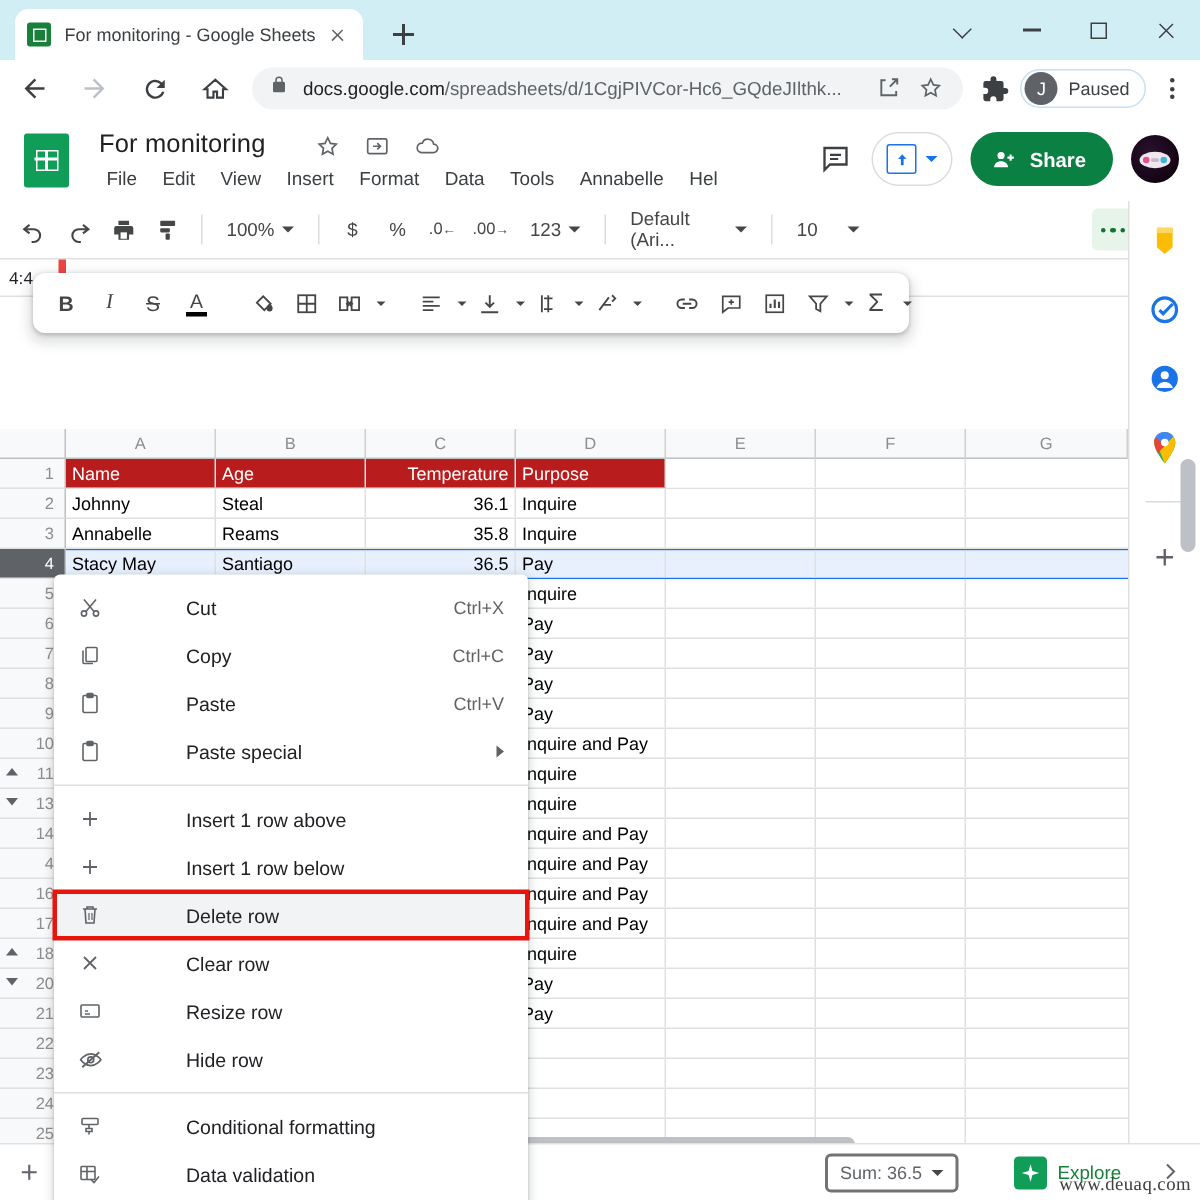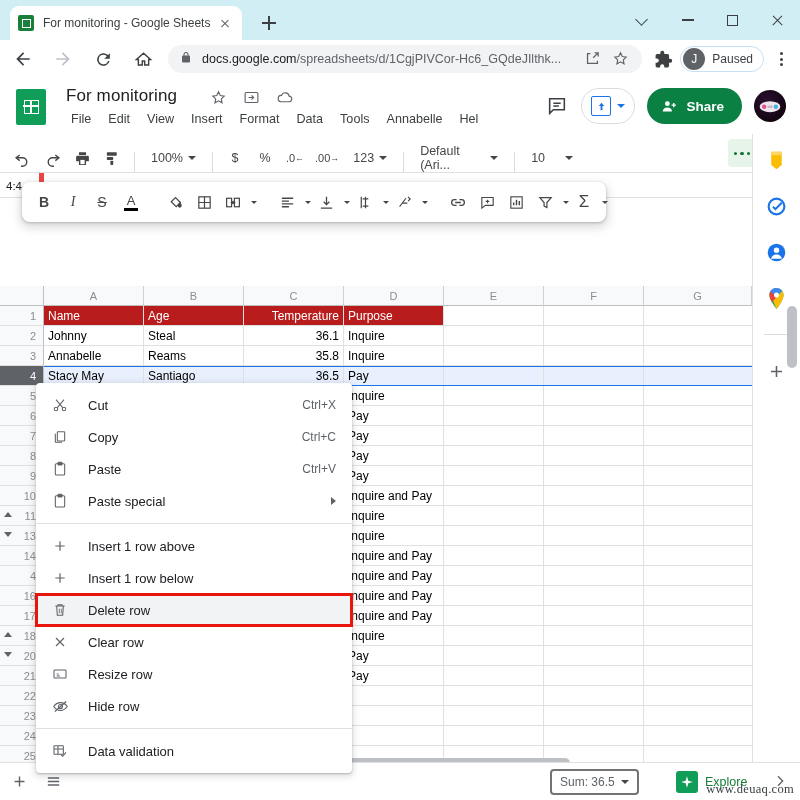--- a/index.html
+++ b/index.html
@@ -154,21 +154,21 @@
   }
   .avatar-btn {
     width: 32px; height: 32px; border-radius: 50%; margin: 0 14px 0 12px;
     background: radial-gradient(circle at 40% 38%, #2a1230 0%, #120310 75%);
     display:flex; align-items:center; justify-content:center; cursor: pointer;
     overflow: hidden;
   }
 
   
   .tb1 {
-    position: relative; height: 38px; margin: 0 8px; display: flex; align-items: flex-end;
+    position: relative; height: 38px; margin: 0 8px; display: flex; align-items: center;
     gap: 2px;
   }
   .tbi {
     height: 28px; min-width: 28px; border-radius: 4px; display: flex;
     align-items: center; justify-content: center; color: #444746; font-size: 12.5px;
     cursor: pointer; padding: 0 4px;
   }
   .tbi.wide { padding: 0 8px; gap: 5px; }
   .tb-sep { width: 1px; height: 20px; background: #dadce0; margin: 0 6px; }
   .caret { width: 0; height: 0; border-left: 4px solid transparent; border-right: 4px solid transparent; border-top: 4px solid #444746; }
@@ -246,21 +246,21 @@
 
   
   .ctx {
     position: absolute; left: 36px; top: 305px; width: 316px;
     background: #fff; border-radius: 4px; padding: 6px 0;
     box-shadow: 0 2px 6px 2px rgba(60,64,67,.15), 0 1px 2px rgba(60,64,67,.3);
     z-index: 60;
   }
   .ctx-item {
     height: 32px; display: flex; align-items: center; padding: 0 16px 0 14px;
-    font-size: 13px; color: #202124; cursor: pointer; position: relative;
+    font-size: 13px; color: #202124; cursor: pointer; position: relative; gap: 36px;
   }
   .ctx-ico { width: 20px; flex: 0 0 20px; display: flex; align-items: center; justify-content: center; color: #5f6368;}
   .ctx-lbl { flex: 1; margin-left: 18px; }
   .ctx-acc { font-size: 12px; color: #5f6368; }
   .ctx-arrow { width: 0;height:0;border-top:4px solid transparent;border-bottom:4px solid transparent;border-left:5px solid #5f6368; }
   .ctx-div { height: 1px; background: #e0e0e0; margin: 6px 0; }
   .ctx-item.highlight {
     background: #f1f3f4; outline: 3px solid #e8150e; outline-offset: -2px;
   }
 
@@ -1012,20 +1012,30 @@
               <circle cx="12" cy="12" r="2.8"></circle>
               <path d="M4 19L20 5" stroke-width="1.8"></path>
             </svg>
           </span>
           <span class="ctx-lbl">Hide row</span>
         </div>
         <div class="ctx-div"></div>
         <div class="ctx-item">
           <span class="ctx-ico">
             <svg width="16" height="16" viewBox="0 0 24 24" fill="none" stroke="currentColor" stroke-width="1.6">
+              <rect x="4" y="4" width="16" height="6" rx="1"></rect>
+              <path d="M11 10v4M8 14h6v3H8z"></path>
+              <path d="M11 17v3"></path>
+            </svg>
+          </span>
+          <span class="ctx-lbl">Conditional formatting</span>
+        </div>
+        <div class="ctx-item">
+          <span class="ctx-ico">
+            <svg width="16" height="16" viewBox="0 0 24 24" fill="none" stroke="currentColor" stroke-width="1.6">
               <rect x="3" y="4" width="14" height="13" rx="1"></rect>
               <path d="M3 9h14M9 4v13"></path>
               <path d="M13 17l3 3 5-6"></path>
             </svg>
           </span>
           <span class="ctx-lbl">Data validation</span>
         </div>
       </div>
 
     <div class="sidebar">

